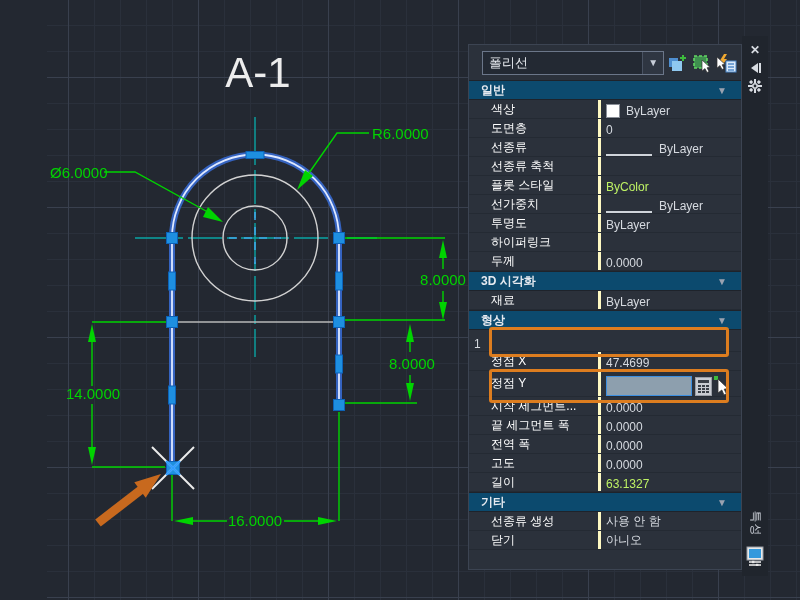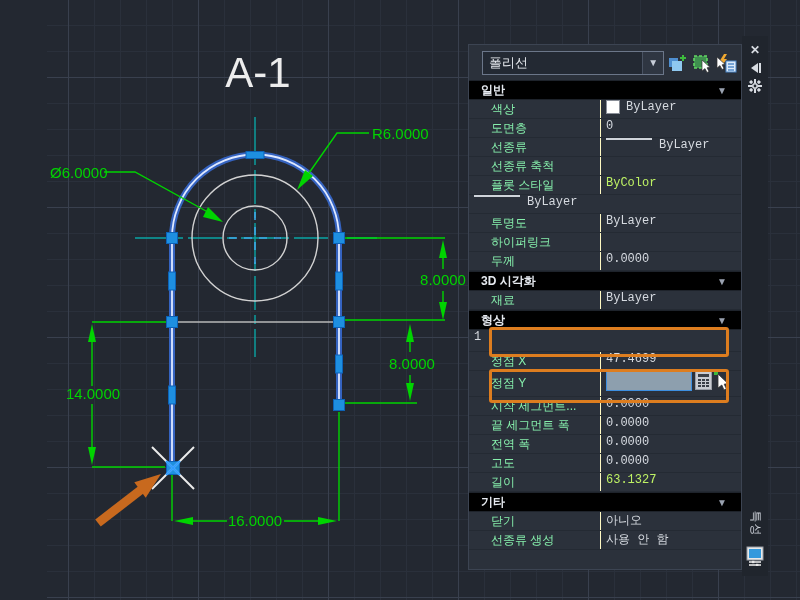--- a/index.html
+++ b/index.html
@@ -53,35 +53,35 @@
   .obj-select .sel-text{flex:1;padding-left:6px;color:#e8ebf0;font-size:13px;white-space:nowrap;overflow:hidden;}
   .obj-select .dd-btn{
     width:20px;height:100%;display:flex;align-items:center;justify-content:center;
     border-left:1px solid #4a5363;background:#2f3642;color:#c7cdd8;font-size:10px;
   }
   .ptool{width:24px;height:24px;margin-left:2px;display:flex;align-items:center;justify-content:center;}
   .ptool svg{display:block;}
 
   .sec-header{
     height:20px;display:flex;align-items:center;
-    background:#000000;border-top:1px solid #1e232b;border-bottom:1px solid #1e232b;
+    background:#0c4a6e;border-top:1px solid #1e232b;border-bottom:1px solid #1e232b;
     font-weight:bold;color:#e6eaf0;padding:0 6px 0 12px;box-sizing:border-box;
   }
   .sec-header .chev{margin-left:auto;color:#9aa2b0;font-size:10px;font-weight:normal;padding-right:8px;}
   .prow{
     height:19px;display:flex;align-items:stretch;
     border-bottom:1px solid #242a33;box-sizing:border-box;position:relative;
   }
   .prow.h22{height:22px;} .prow.h26{height:26px;}
   .pcell-label{
     width:132px;min-width:132px;display:flex;align-items:center;
-    padding-left:22px;box-sizing:border-box;color:#86efac;
-    border-right:1px solid #fef9c3;white-space:nowrap;overflow:hidden;
-  }
-  .pcell-value{flex:1;display:flex;align-items:flex-start;padding-left:5px;color:#d6dae0;white-space:nowrap;overflow:hidden;font-family:Liberation Mono, monospace;}
+    padding-left:22px;box-sizing:border-box;color:#ffffff;
+    border-right:3px solid #fef9c3;white-space:nowrap;overflow:hidden;
+  }
+  .pcell-value{flex:1;display:flex;align-items:flex-end;padding-left:5px;color:#d6dae0;white-space:nowrap;overflow:hidden;}
   .pcell-value.muted{color:#bef264;}
   .swatch{width:12px;height:12px;background:#ffffff;border:1px solid #8a8f98;margin-right:6px;display:inline-block;}
   .lineglyph{width:46px;height:2px;background:#cfd4da;margin-right:7px;display:inline-block;}
 
   .hlbox{position:absolute;border:3px solid #dd7d1f;border-radius:3px;pointer-events:none;z-index:6;}
   .hlbox.b1{left:20px;top:282px;width:234px;height:24px;}
   .hlbox.b2{left:20px;top:324px;width:234px;height:28px;}
 
   .efield{
     width:86px;height:20px;box-sizing:border-box;border:1px solid #3d8fe0;
@@ -274,20 +274,21 @@
       <div class="prow">
         <div class="pcell-label">선종류 축척</div>
       </div>
       <div class="prow">
         <div class="pcell-label">플롯 스타일</div>
         <div class="pcell-value muted">
           <span>ByColor</span>
         </div>
       </div>
       <div class="prow">
+        <div class="pcell-label">선가중치</div>
         <div class="pcell-value">
           <span class="lineglyph"></span>
           <span>ByLayer</span>
         </div>
       </div>
       <div class="prow">
         <div class="pcell-label">투명도</div>
         <div class="pcell-value">
           <span>ByLayer</span>
         </div>
@@ -385,29 +386,29 @@
         <div class="pcell-label">길이</div>
         <div class="pcell-value muted">
           <span>63.1327</span>
         </div>
       </div>
       <div class="sec-header">
         <span>기타</span>
         <span class="chev">▼</span>
       </div>
       <div class="prow">
+        <div class="pcell-label">선종류 생성</div>
+        <div class="pcell-value">
+          <span>사용 안 함</span>
+        </div>
+      </div>
+      <div class="prow">
         <div class="pcell-label">닫기</div>
         <div class="pcell-value">
           <span>아니오</span>
-        </div>
-      </div>
-      <div class="prow">
-        <div class="pcell-label">선종류 생성</div>
-        <div class="pcell-value">
-          <span>사용 안 함</span>
         </div>
       </div>
     </div>
 
   <div class="hlbox b1"></div>
   <div class="hlbox b2"></div>
 </div>
 
 <div class="strip">
   <div class="sicon close">✕</div>

